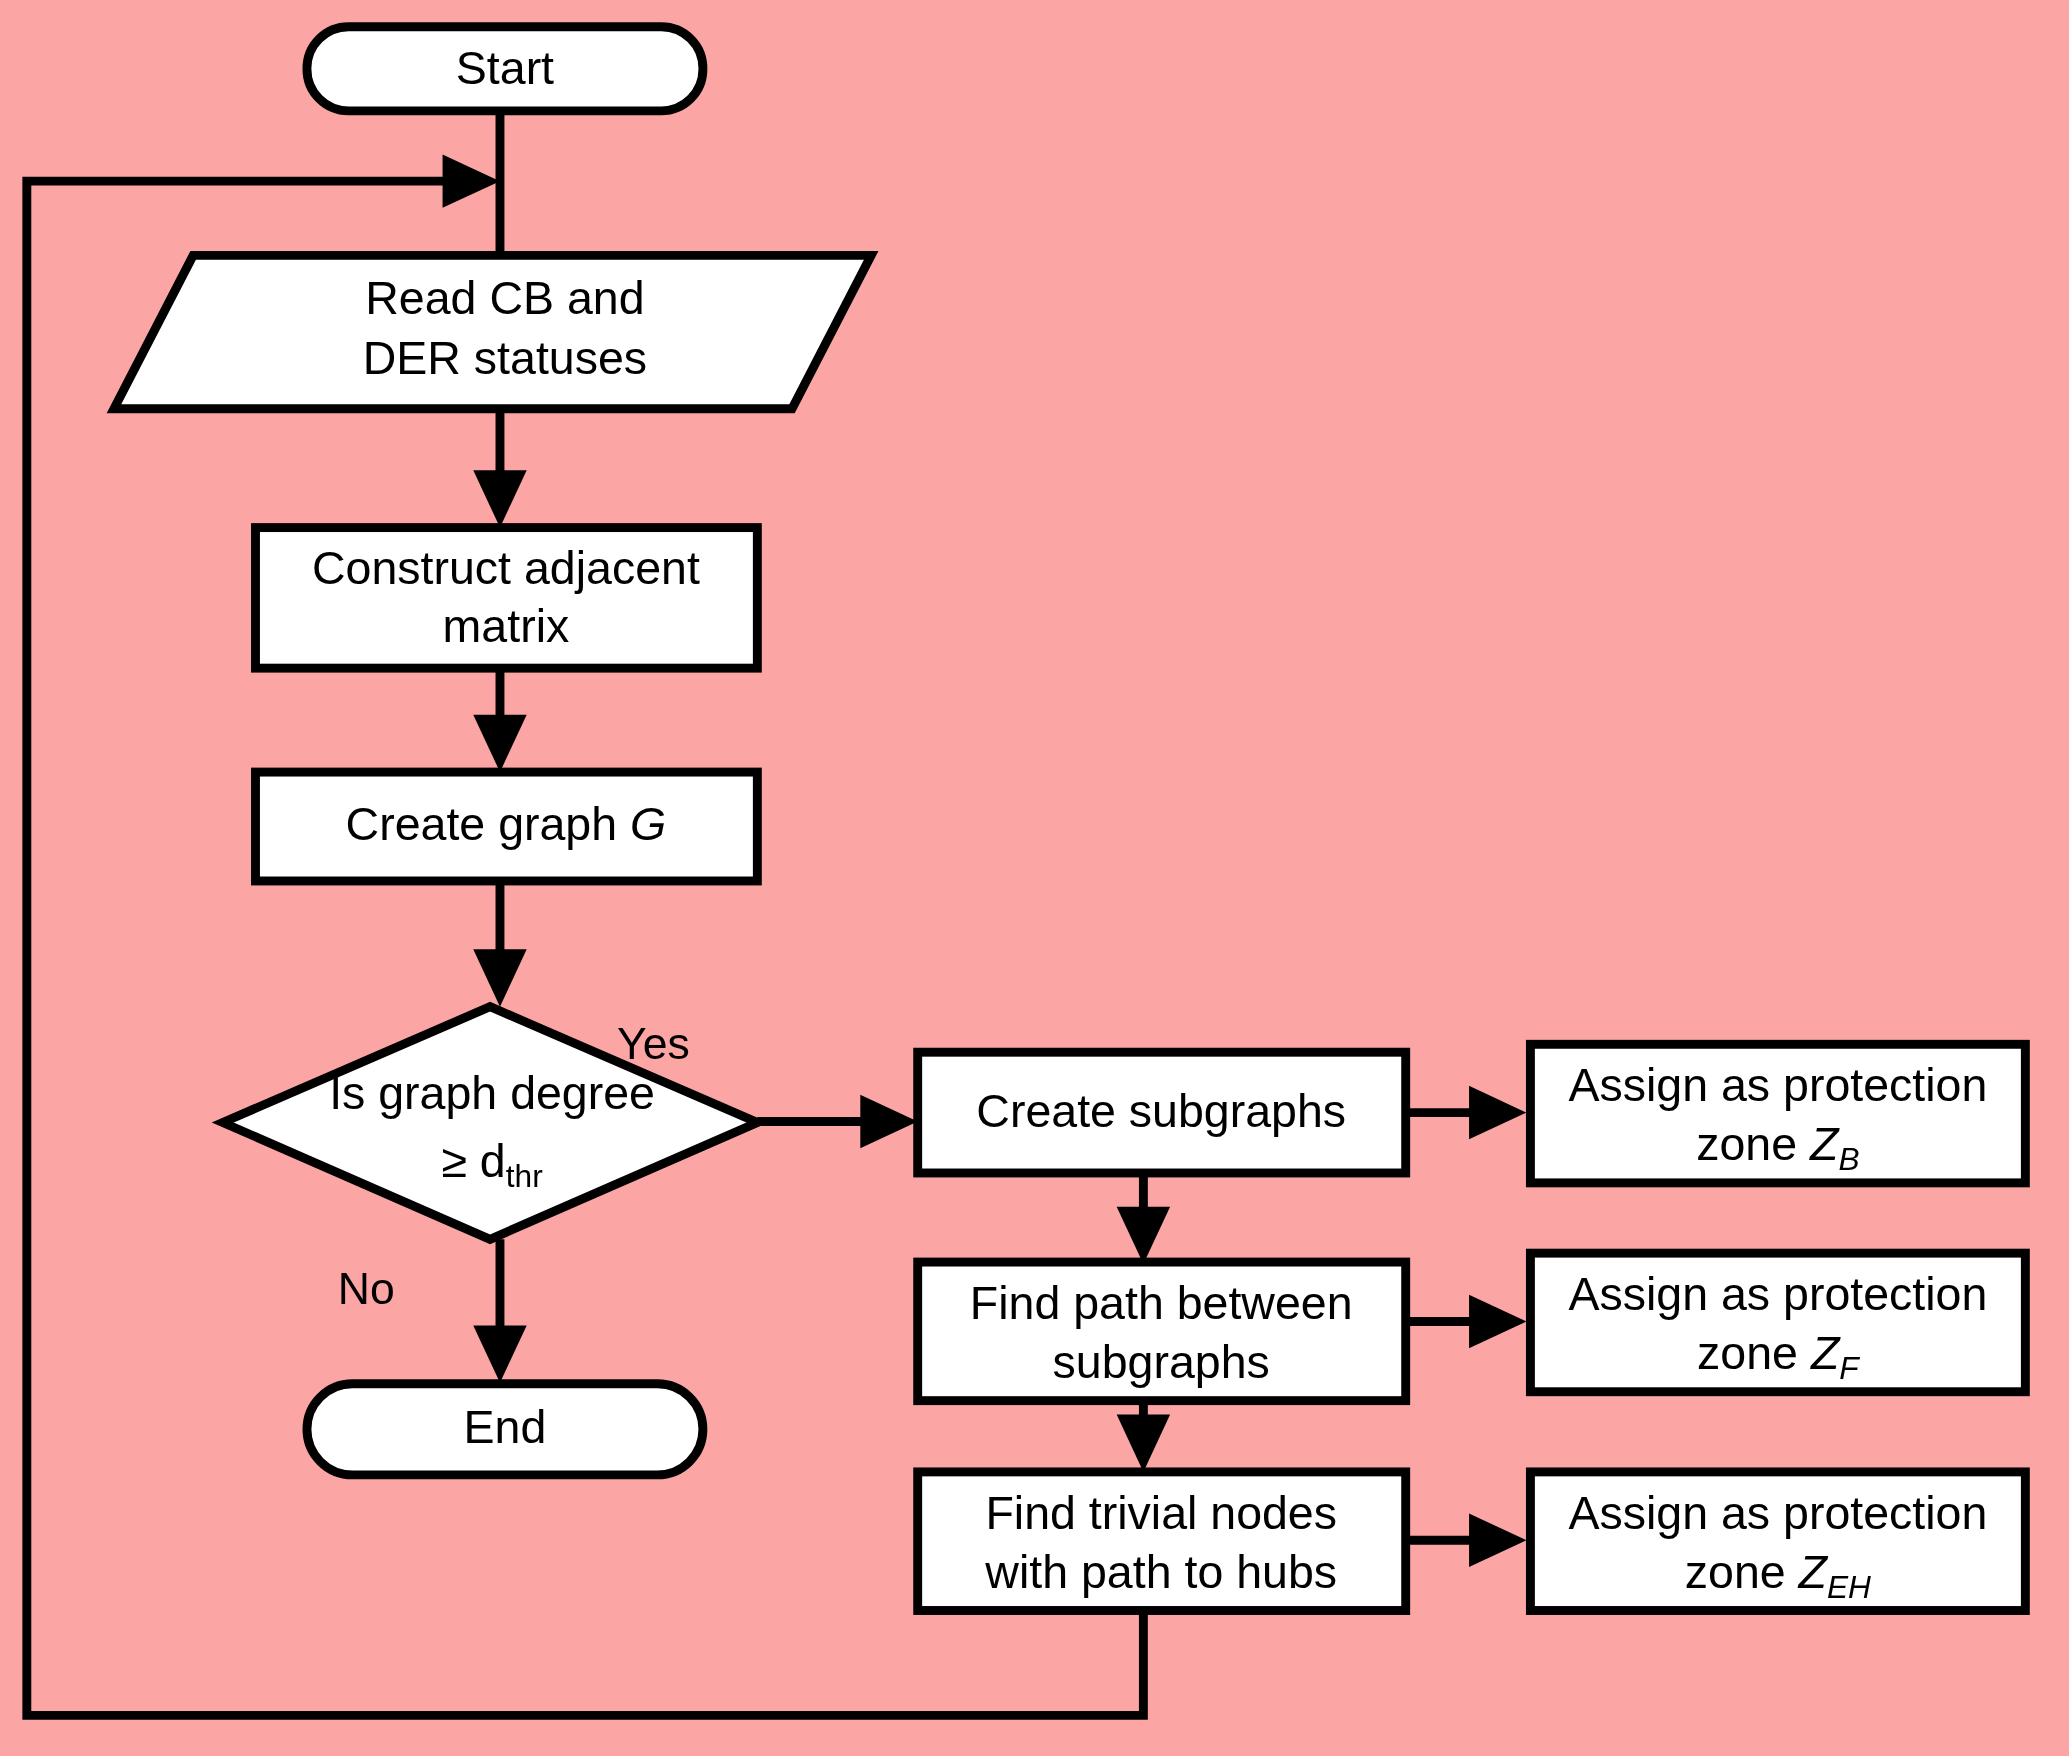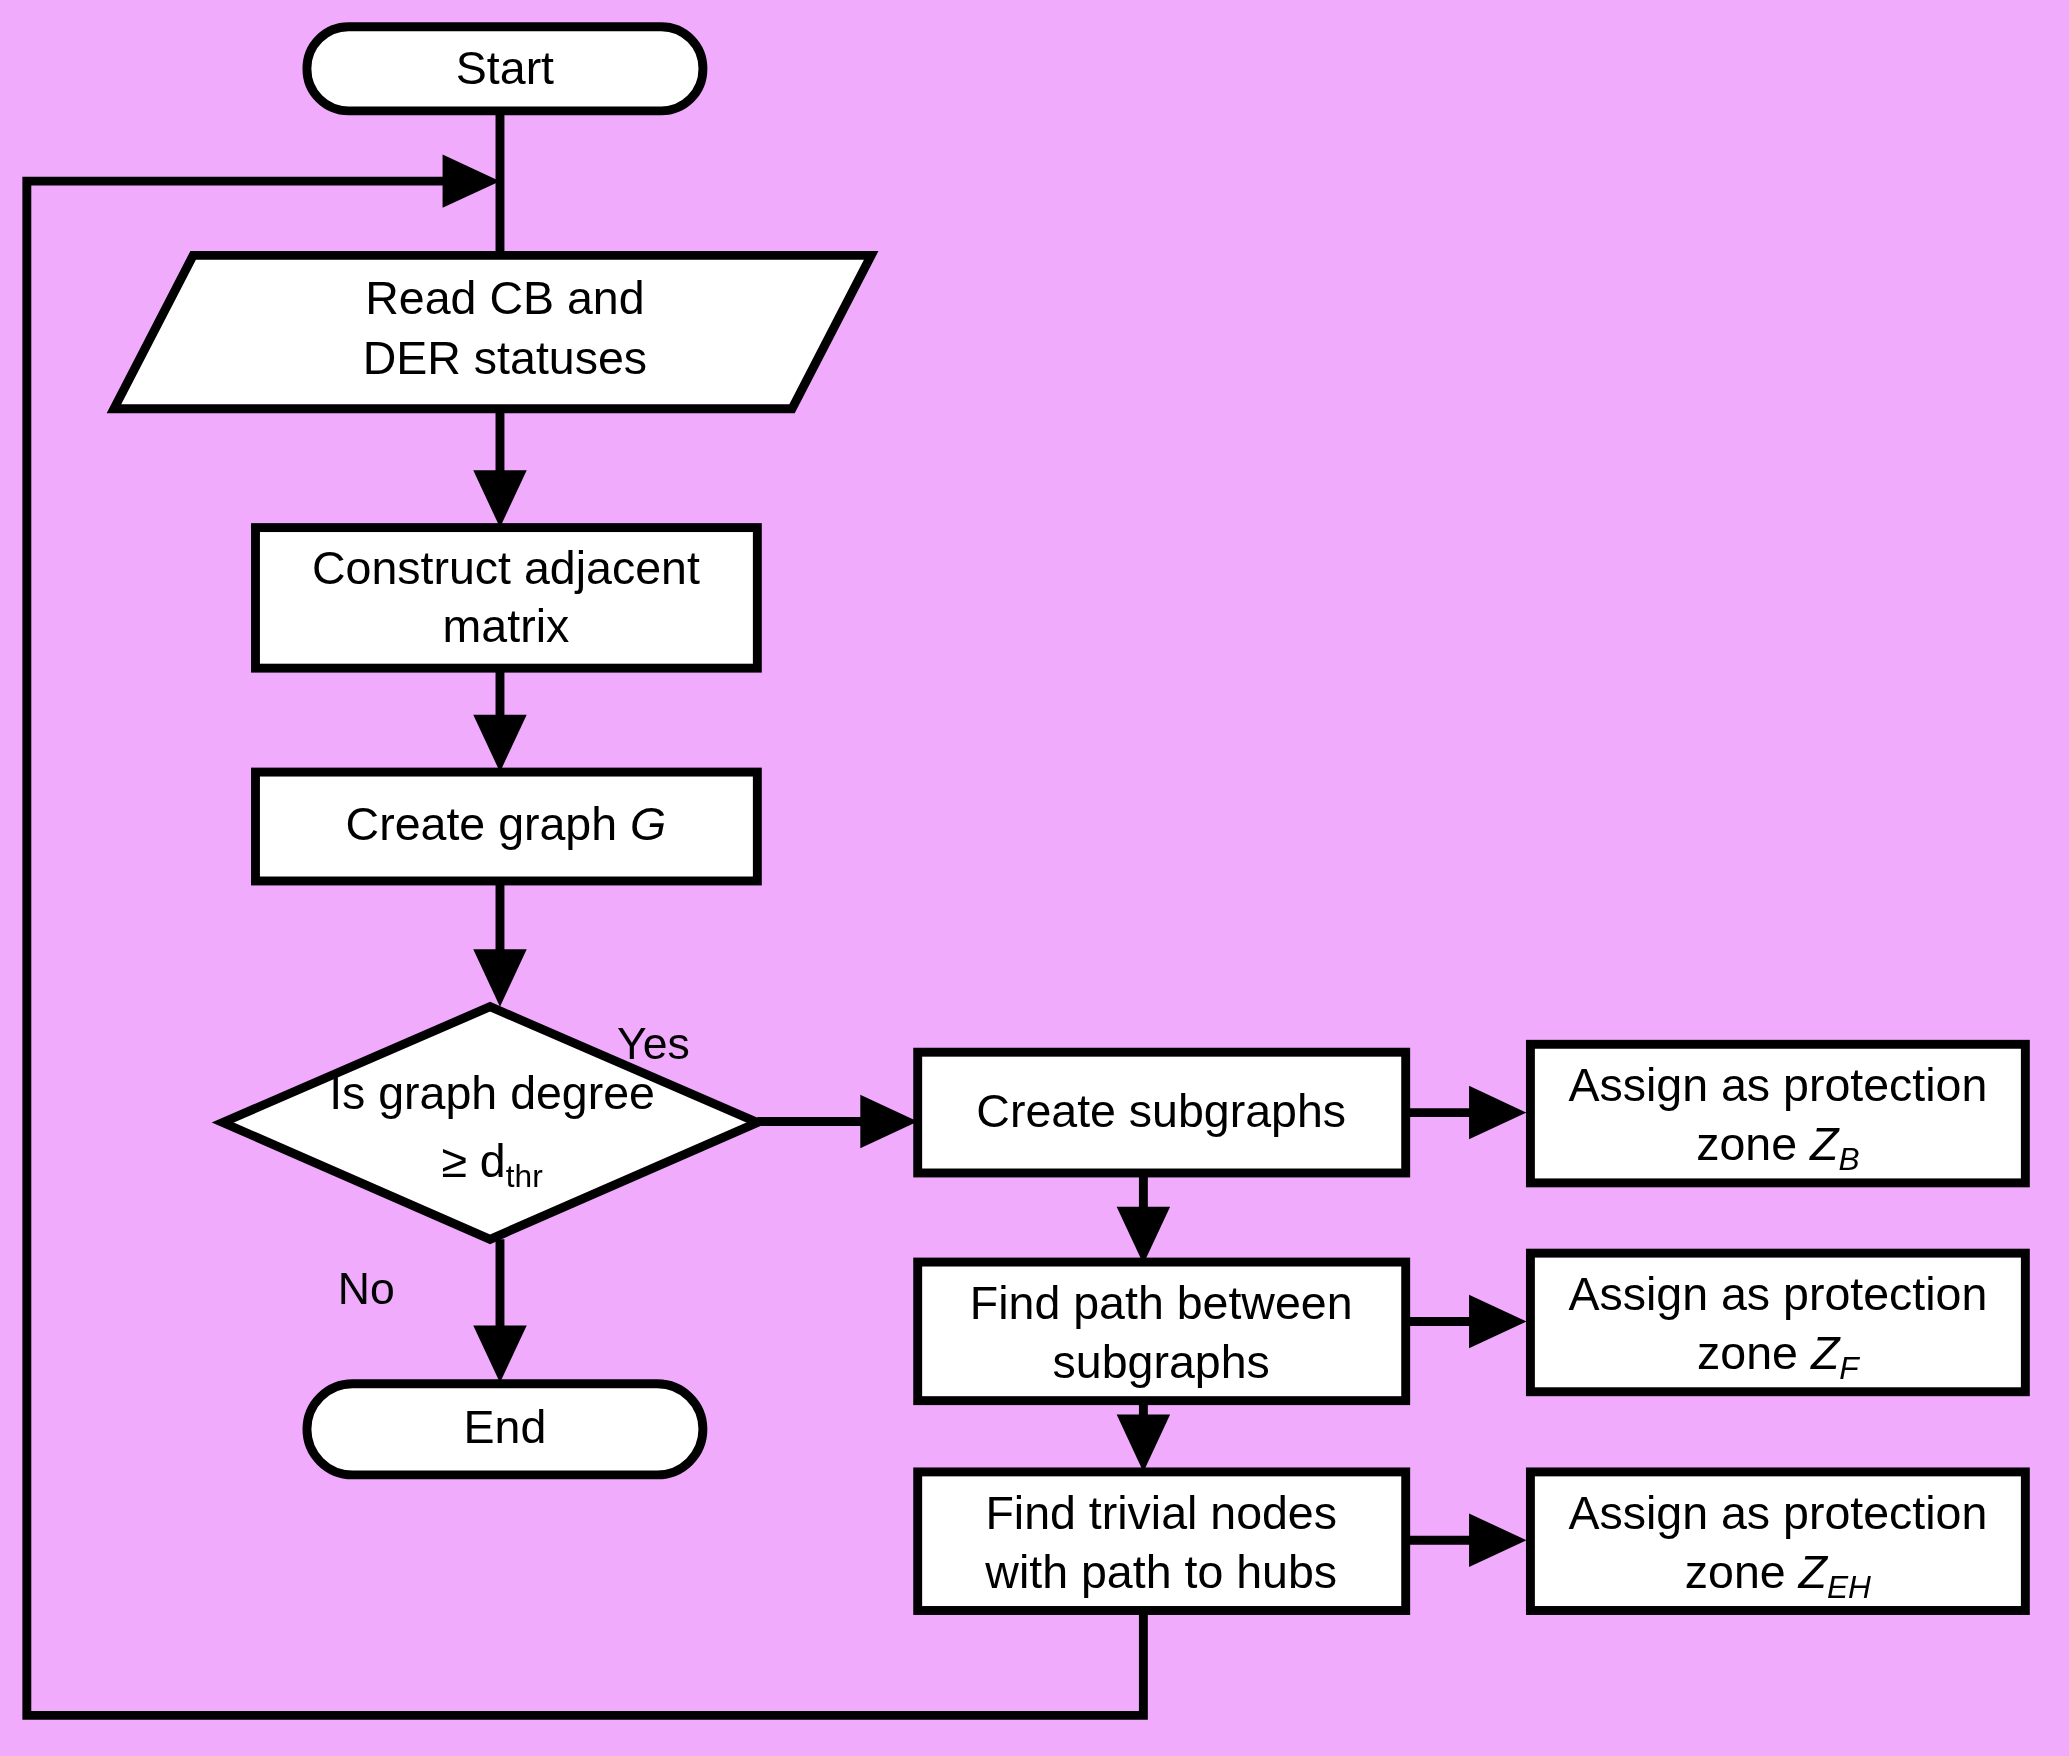--- a/index.html
+++ b/index.html
@@ -4,21 +4,21 @@
 <style>
   html, body {
     margin: 0;
     padding: 0;
     background: #ffffff;
   }
   #flowchart-root {
     position: relative;
     width: 2069px;
     height: 1756px;
-    background: #f0abfc;
+    background: #fca5a5;
     font-family: "Liberation Sans", sans-serif;
   }
   svg.fc {
     display: block;
     width: 2069px;
     height: 1756px;
   }
   .shape {
     fill: #ffffff;
     stroke: #000000;

